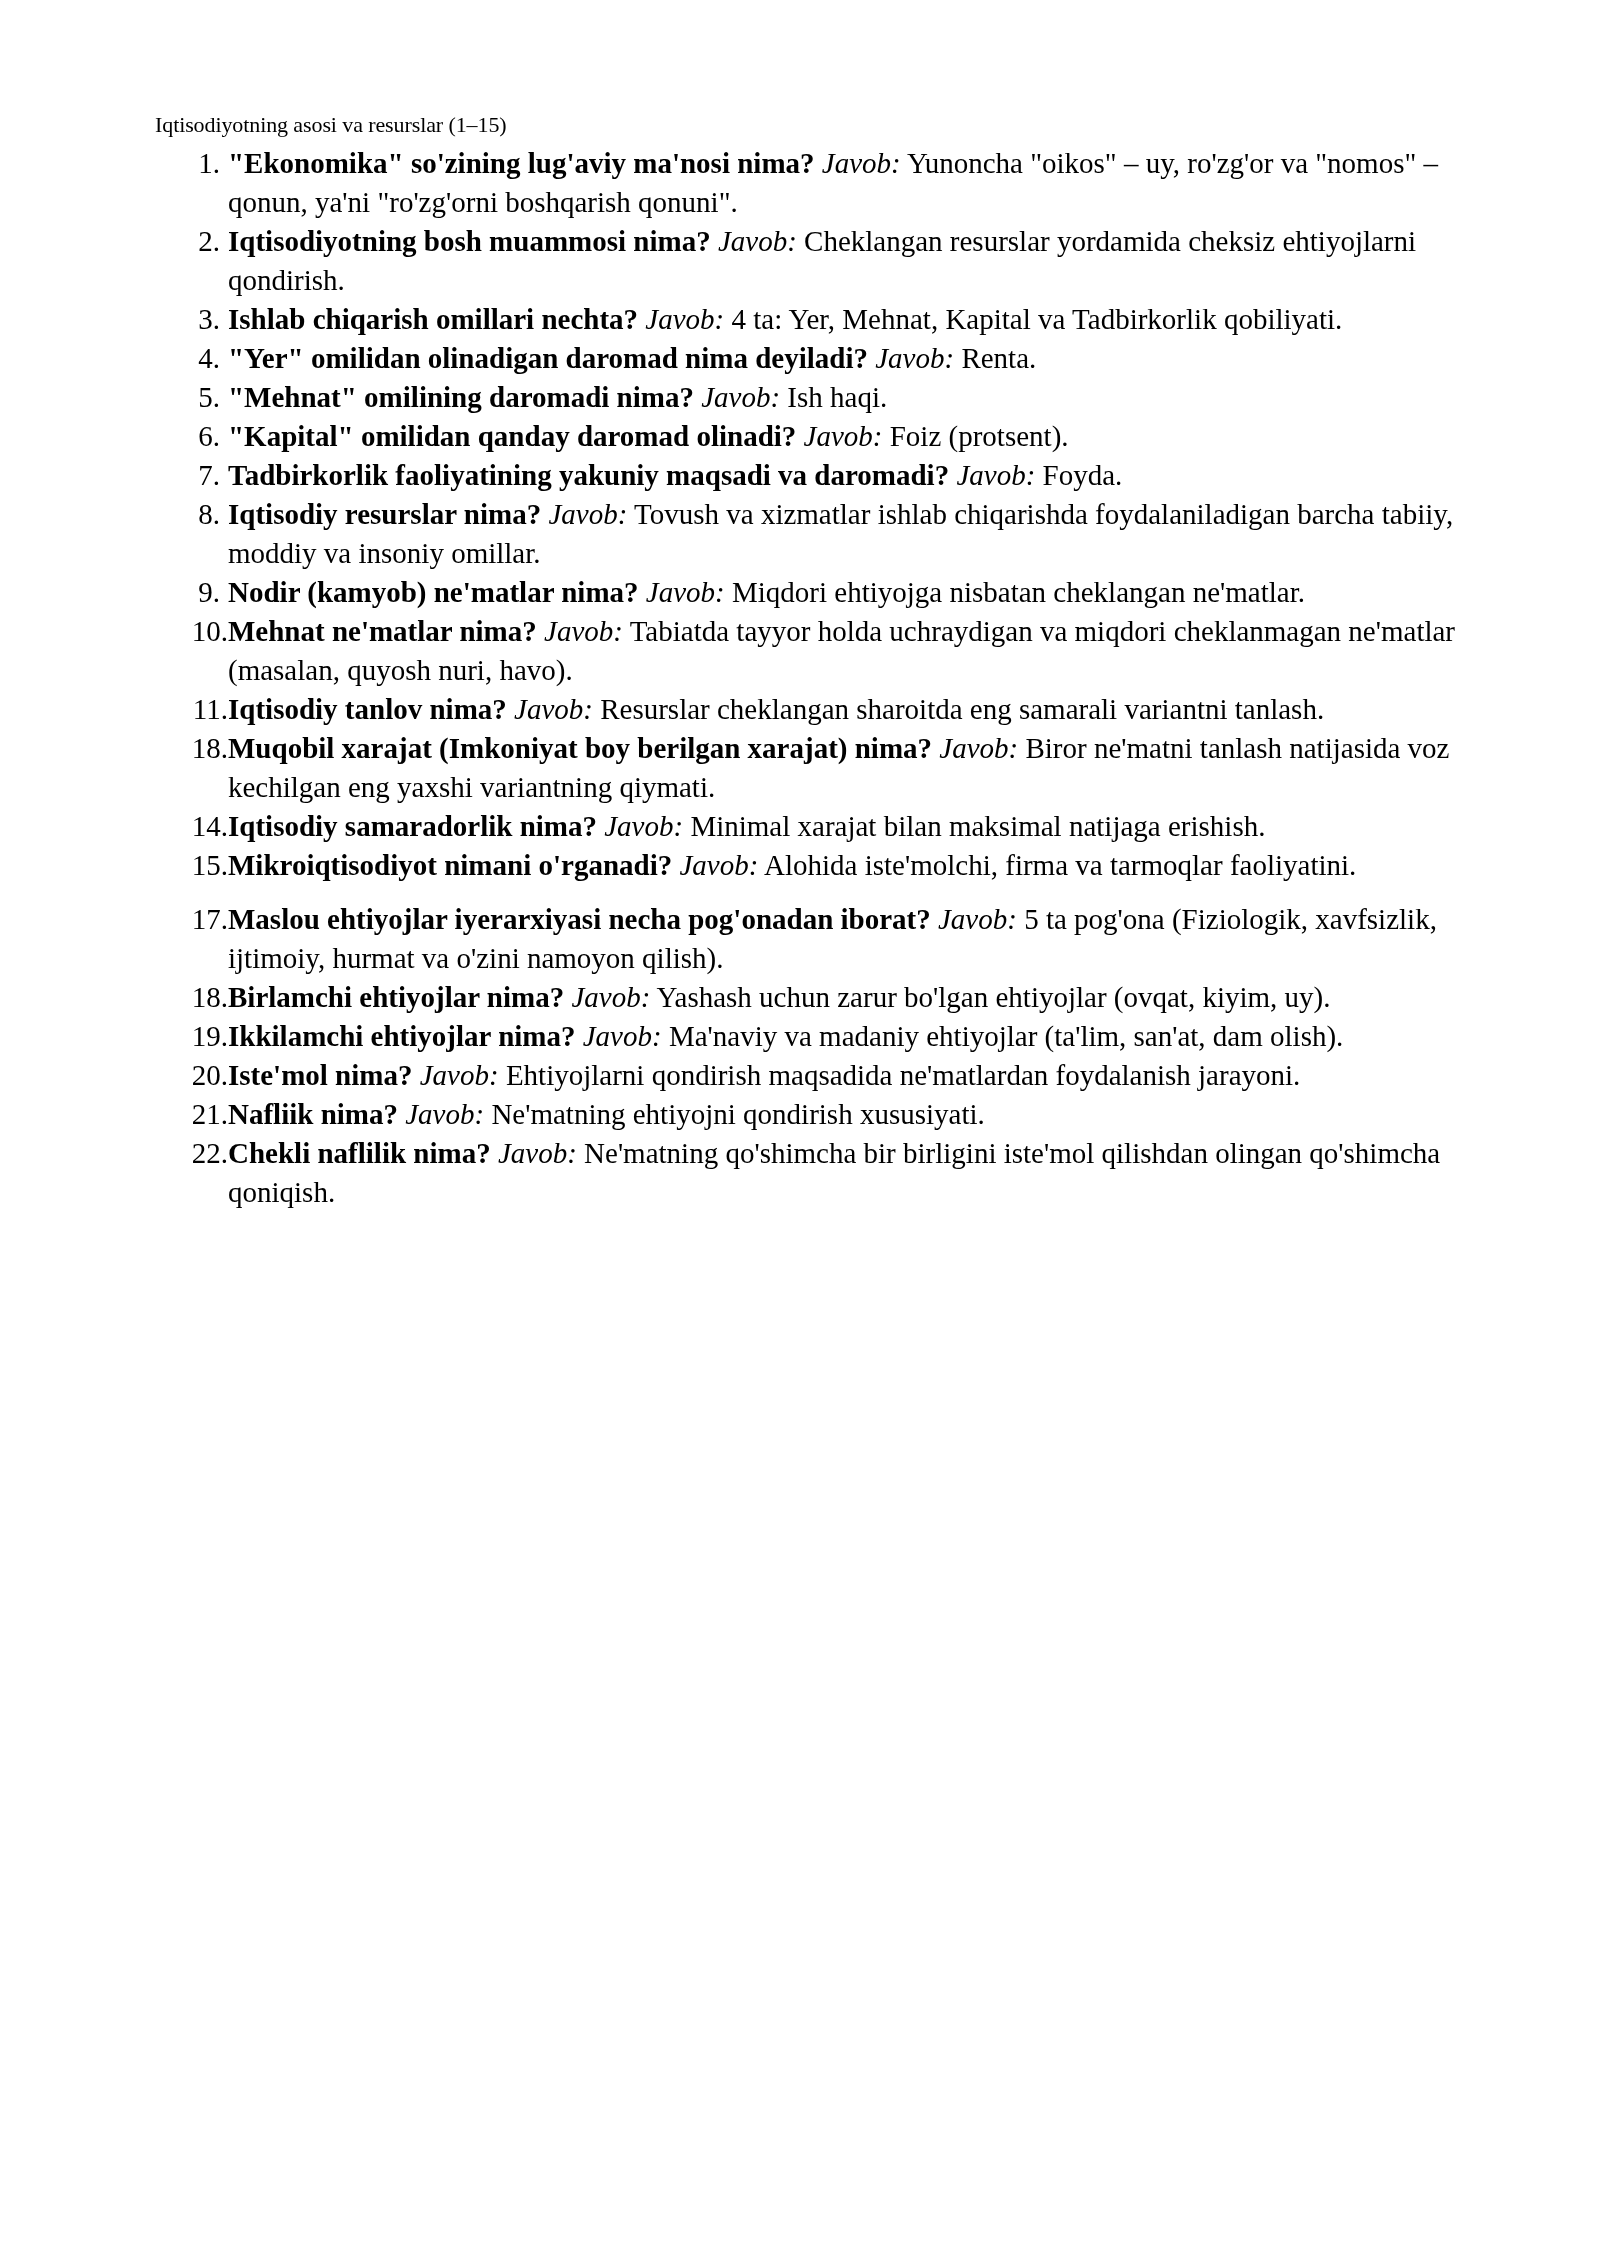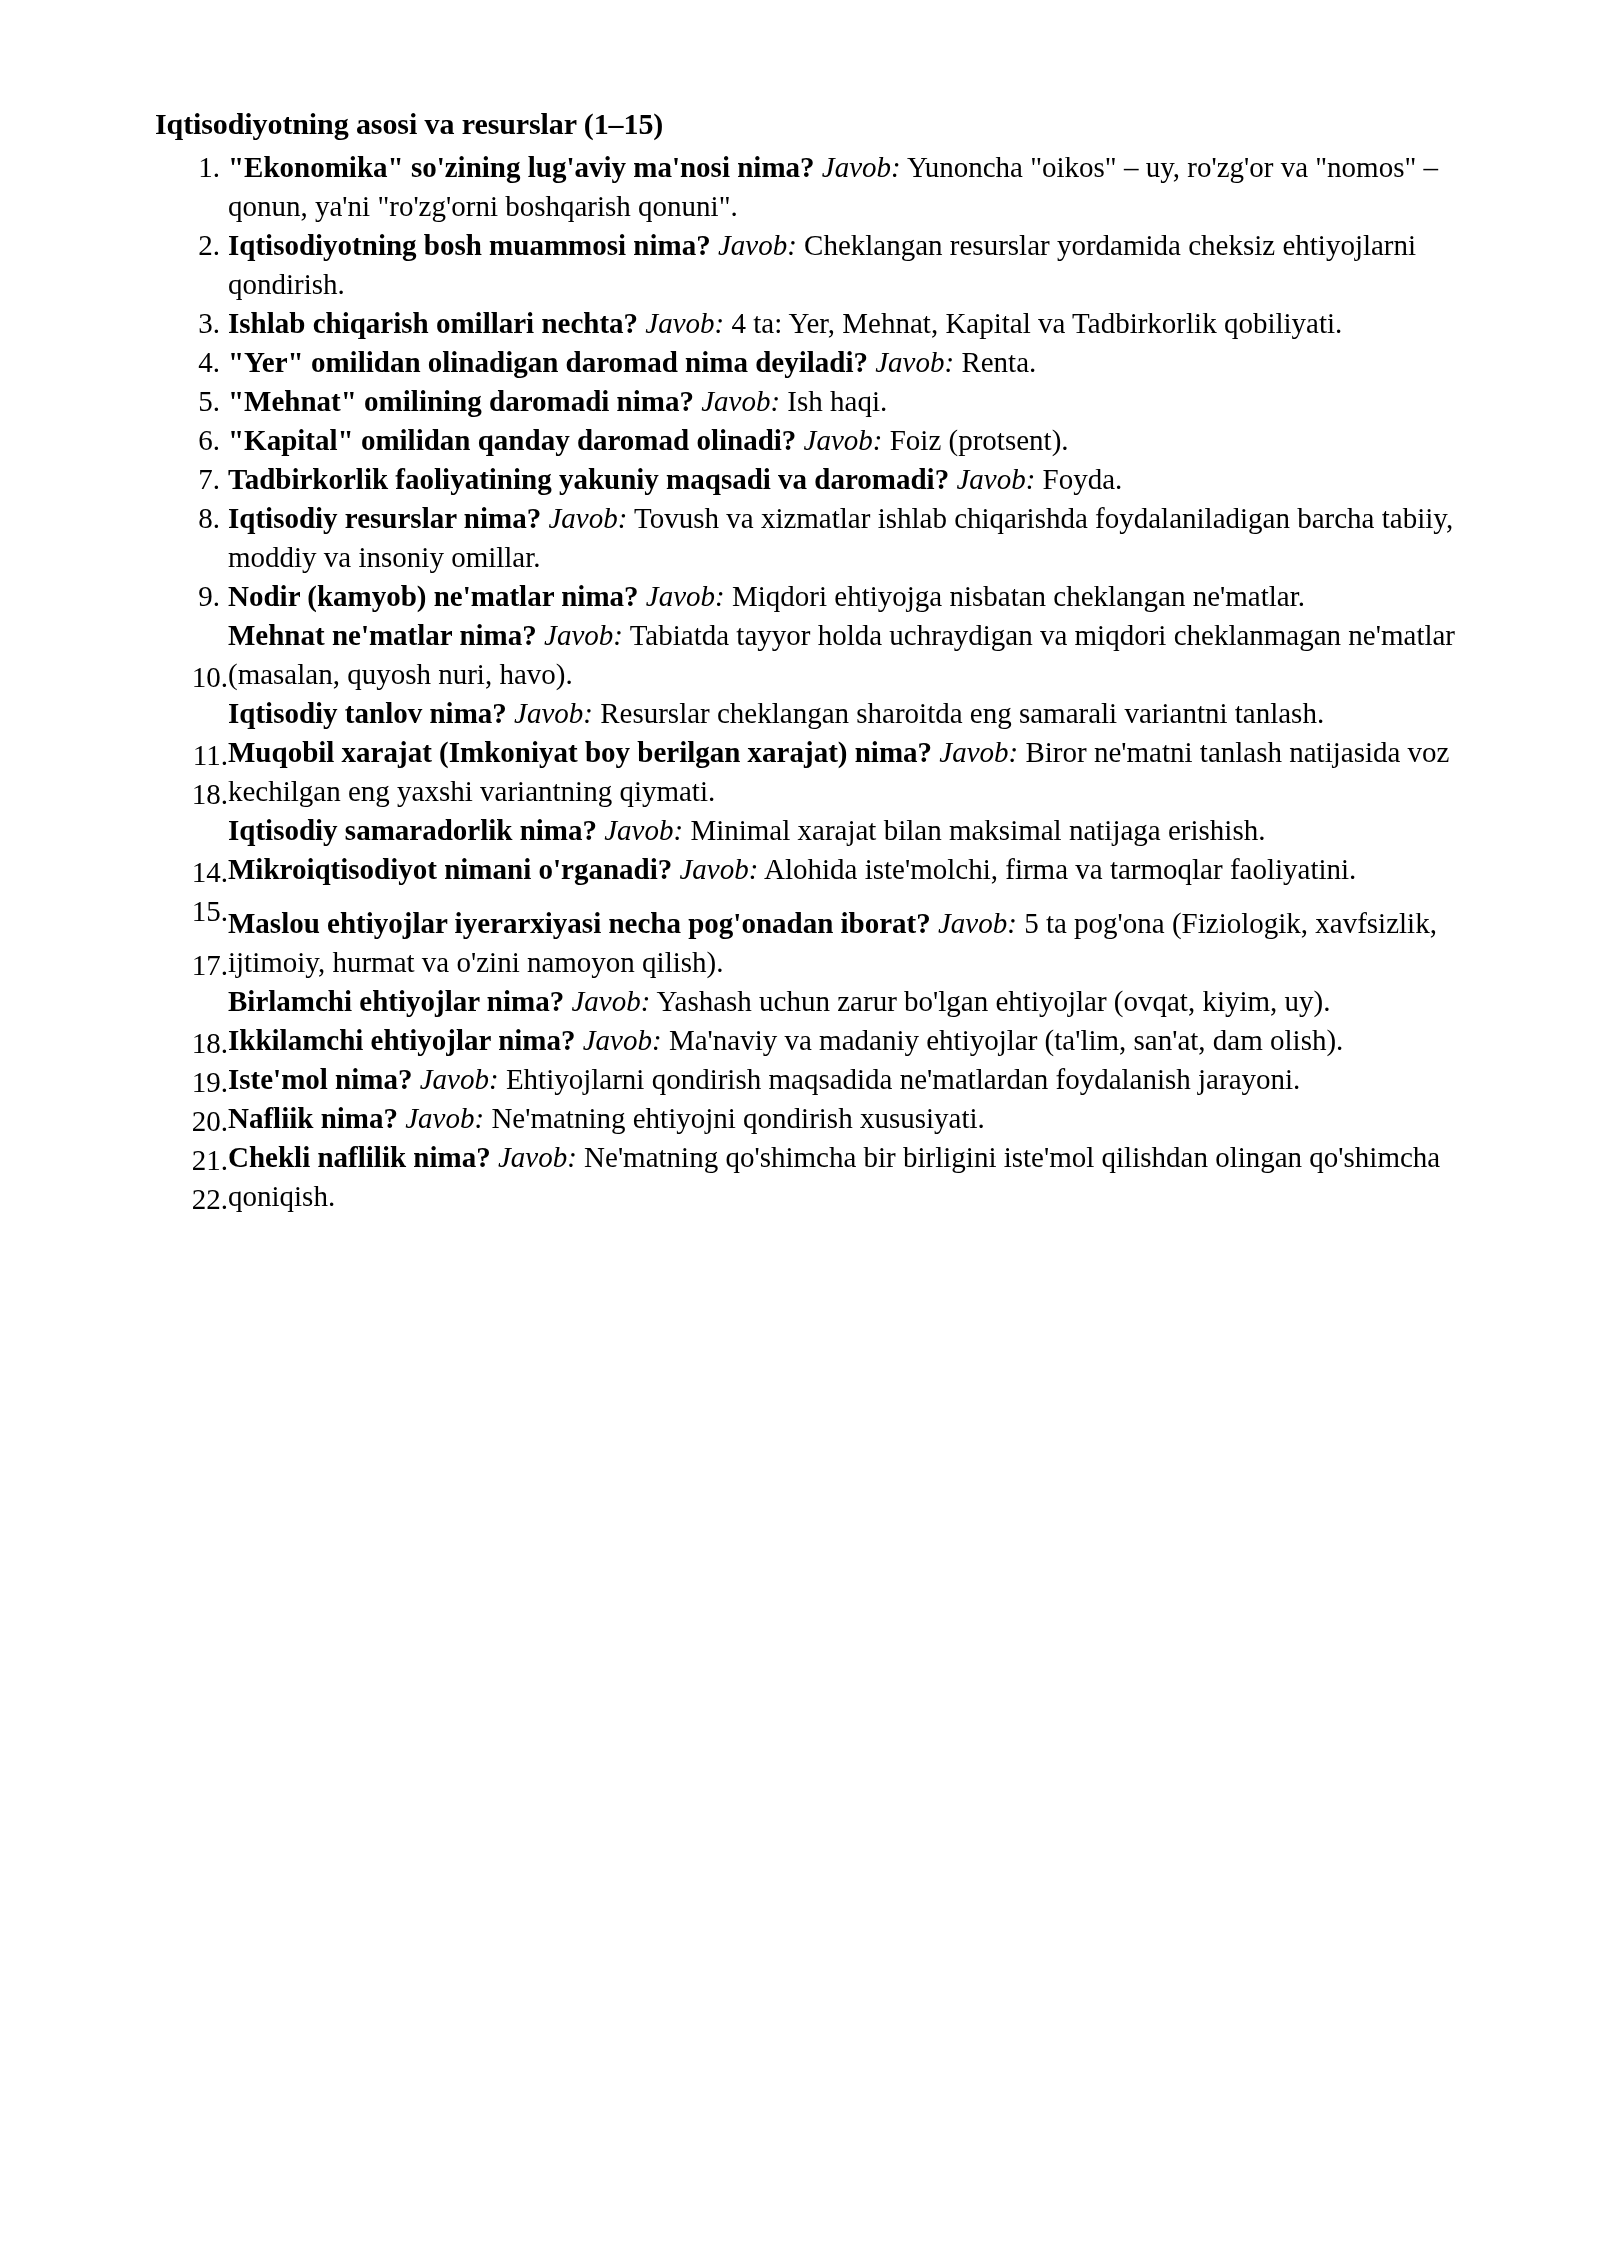--- a/index.html
+++ b/index.html
@@ -21,24 +21,24 @@
   }
   .content {
     position: absolute;
     left: 155px;
     top: 104px;
     width: 1305px;
   }
 
   
   .section-heading {
-    font-size: 30px;
-    font-weight: bold;
+    font-size: 22px;
+    font-weight: normal;
     line-height: 1.24;
-    margin: 1px 0 6px 0;
+    margin: 7px 0 6px 0;
     letter-spacing: -0.1px;
   }
 
   
   ol.qa-list {
     list-style: none;
     margin: 0;
     padding: 0;
   }
   ol.qa-list > li {
@@ -54,21 +54,20 @@
     top: 0;
     width: 65px;
     text-align: right;
     font-weight: normal;
     font-size: 29px;
     line-height: 1.345;
   }
   
   ol.qa-list > li.wide-marker .marker {
     width: 73px;
-    margin-top: 42px;
   }
 
   .q {
     font-weight: bold;
   }
   .lbl {
     font-style: italic;
   }
   .a {
     font-weight: normal;

